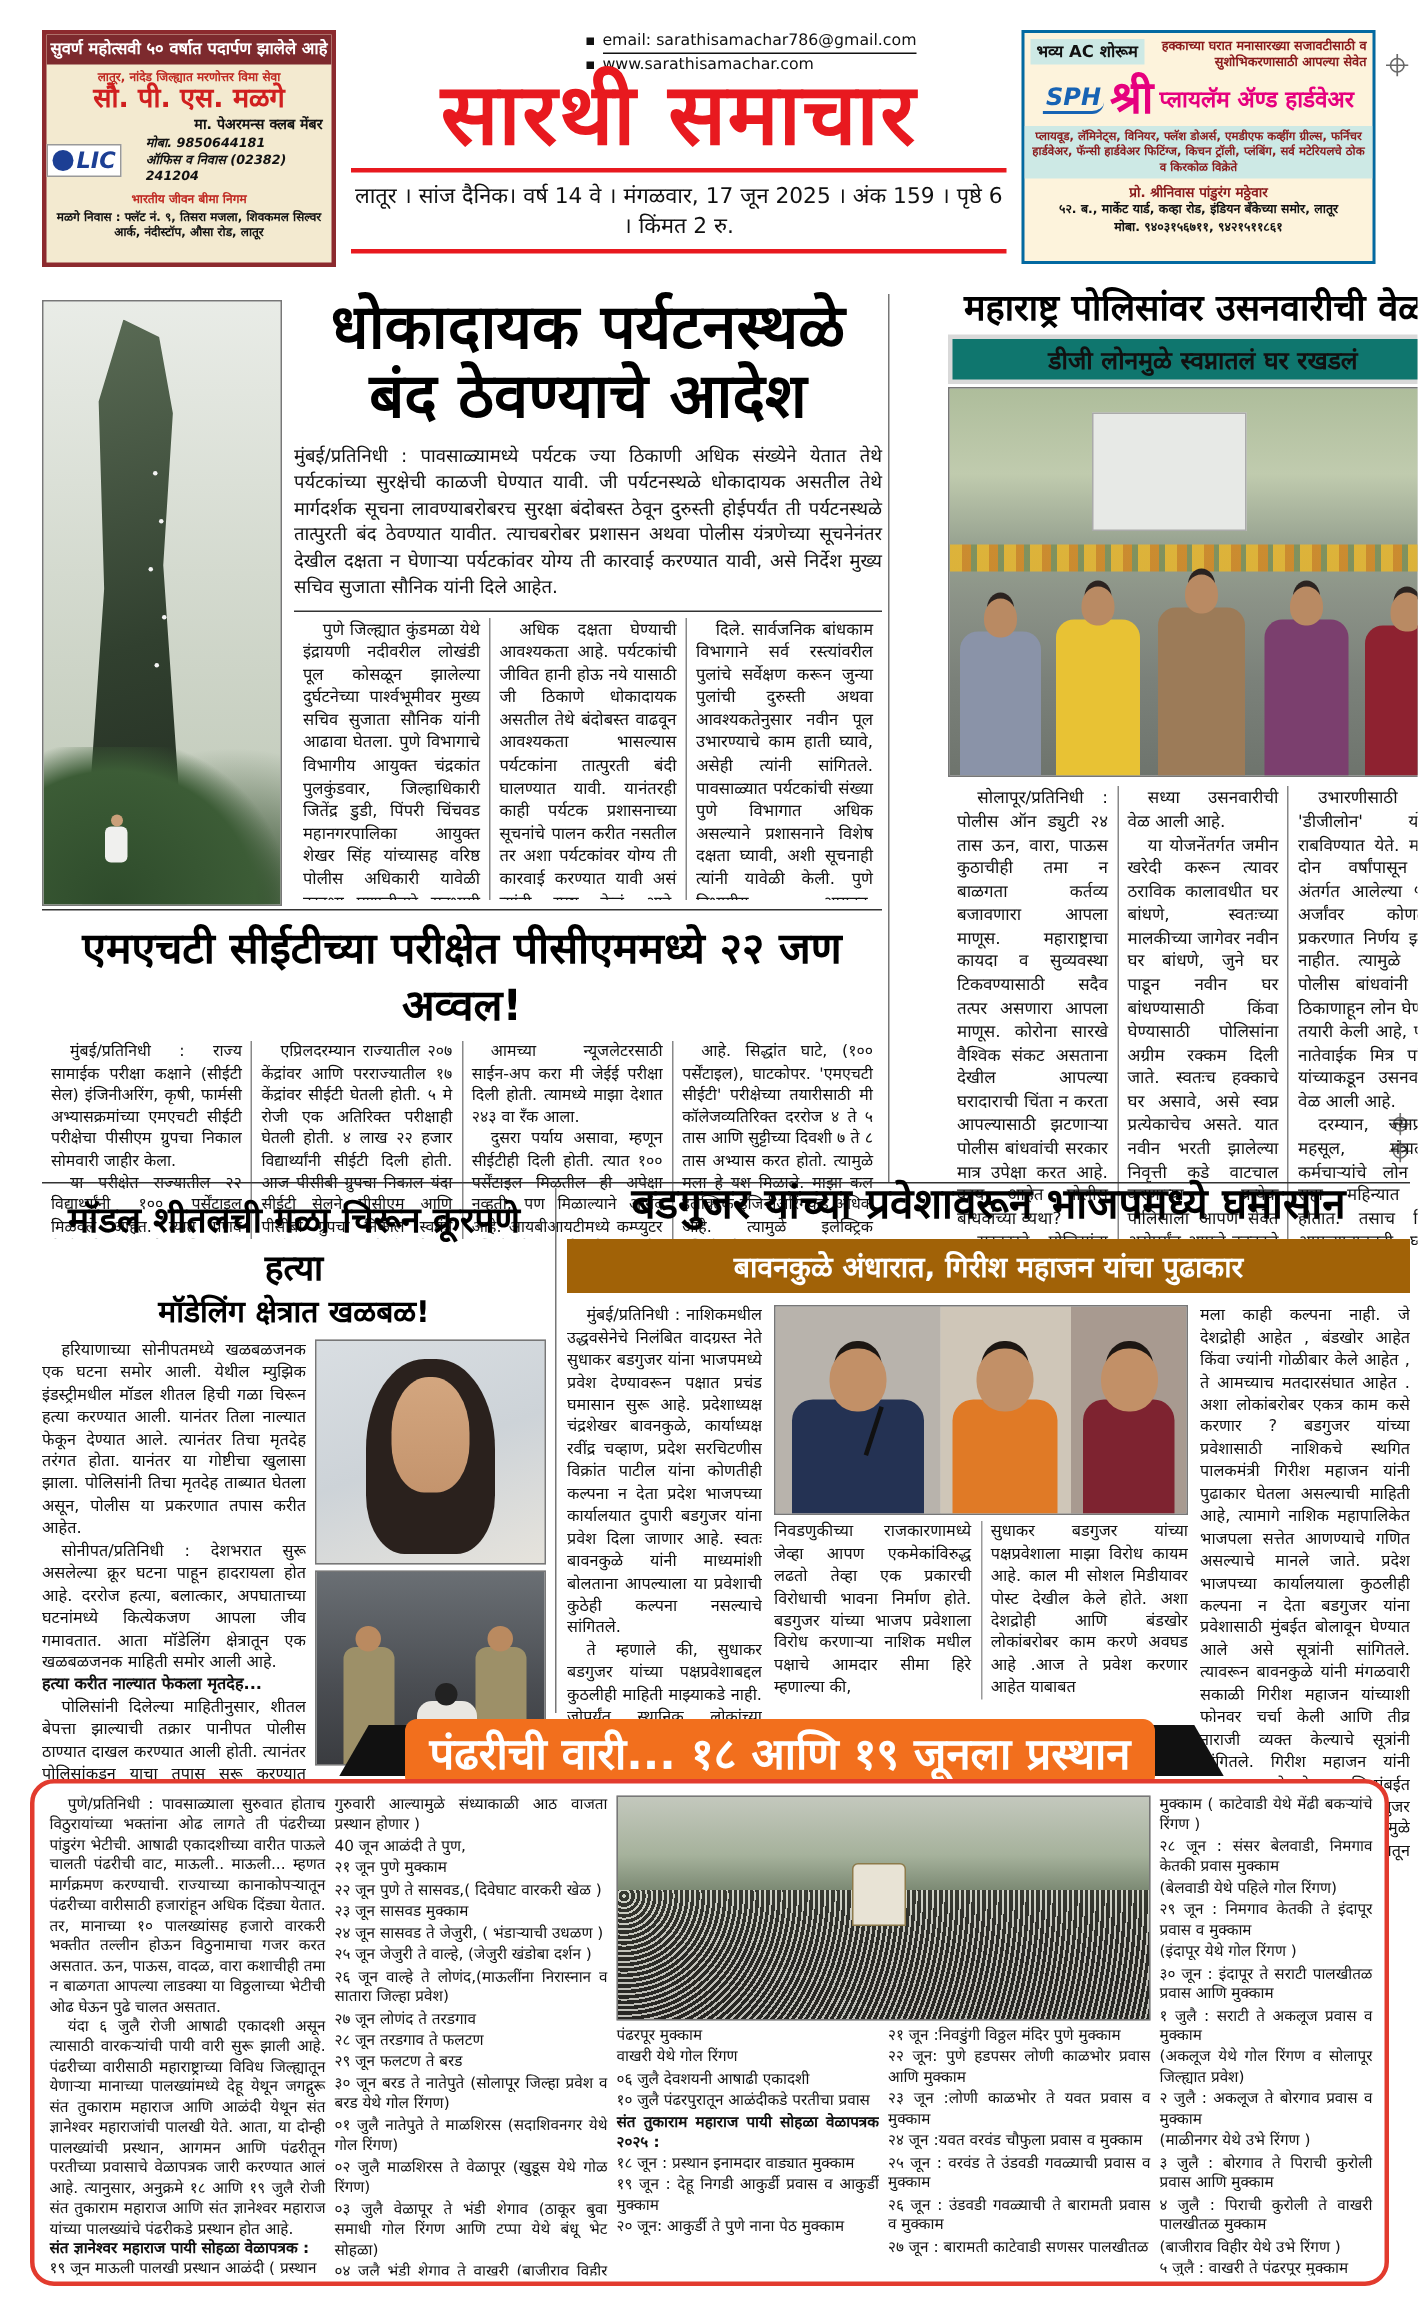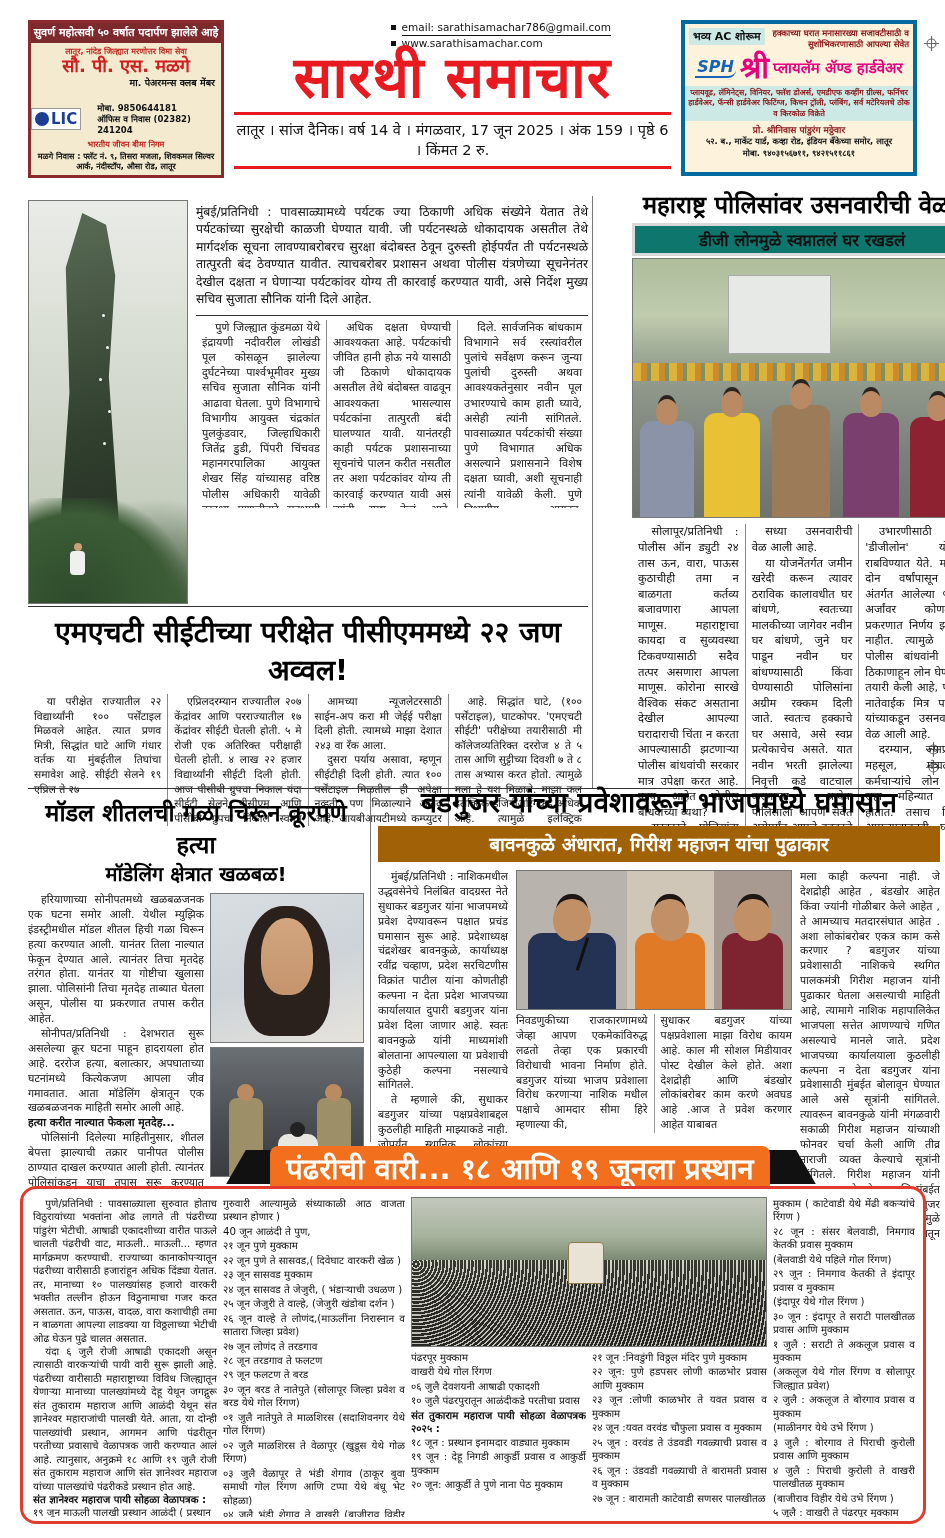--- a/index.html
+++ b/index.html
@@ -9,35 +9,35 @@
   .cmyk{font-weight:700;font-size:15px;letter-spacing:1px;font-family:"DejaVu Sans",sans-serif;}
   .cmyk .c{color:#00aeef}.cmyk .m{color:#ec008c}.cmyk .y{color:#f7d000}.cmyk .k{color:#111}
   .regmark{width:15px;height:15px;opacity:.8;}
   
   .masthead{left:28px;top:20px;width:889px;height:168px;display:flex;gap:10px;}
   .ad-lic{width:196px;height:158px;border:3px solid #8c2a2e;background:#f3ead0;box-sizing:border-box;overflow:hidden;font-size:9px;text-align:center;}
   .lic-top{background:#7d2a2e;color:#fff;font-weight:700;font-size:11px;padding:3px 2px;line-height:1.25;}
   .lic-sub{color:#c02a23;font-size:8px;font-weight:700;margin-top:2px;}
   .lic-name{color:#d01f1f;font-weight:700;font-size:18px;line-height:1.1;}
   .lic-member{font-weight:700;font-size:9.5px;text-align:right;padding-right:6px;}
-  .lic-row{display:flex;align-items:center;justify-content:center;gap:16px;margin-top:14px;}
+  .lic-row{display:flex;align-items:center;justify-content:center;gap:16px;margin-top:2px;font-style:italic;}
   .lic-logo{background:#fff;border:1px solid #999;padding:1px 3px;display:flex;align-items:center;gap:2px;}
   .lic-logo .disc{width:14px;height:14px;border-radius:50%;background:#1c3f94;display:inline-block;}
   .lic-logo .licword{color:#1c3f94;font-weight:700;font-size:15px;}
   .lic-phones{font-size:8.5px;font-weight:700;text-align:left;line-height:1.3;}
   .lic-addr{font-size:8px;font-weight:700;margin-top:3px;line-height:1.3;}
   .mast-center{flex:1;display:flex;flex-direction:column;}
   .contact{align-self:flex-end;margin-right:60px;font-size:10.5px;line-height:1.4;text-align:left;}
   .contact-line{display:flex;align-items:center;gap:6px;}
   .contact .sq{width:5px;height:5px;background:#111;display:inline-block;}
   .contact .u{border-bottom:1px solid #111;}
   .paper-title{color:#e8191f;font-weight:700;font-size:57px;text-align:center;line-height:1.05;margin-top:-2px;letter-spacing:1px;}
   .red-rule{border-top:3px solid #e8191f;margin-top:4px;}
   .dateline{font-weight:400;font-size:14.5px;text-align:center;padding:4px 0 3px 0;}
-  .ad-sph{width:236px;height:156px;border:4px solid #0369a1;background:#fdf3dc;box-sizing:border-box;overflow:hidden;font-size:9px;text-align:center;position:relative;}
+  .ad-sph{width:236px;height:156px;border:2px solid #0369a1;background:#fdf3dc;box-sizing:border-box;overflow:hidden;font-size:9px;text-align:center;position:relative;}
   .sph-show{position:absolute;left:4px;top:4px;background:#cde9e5;color:#111;font-weight:700;font-size:11px;padding:2px 4px;line-height:1.2;}
   .sph-tag{margin:4px 4px 0 58px;color:#8a1a1c;font-weight:700;font-size:8.5px;line-height:1.35;text-align:right;}
   .sph-brandrow{display:flex;align-items:center;justify-content:center;gap:4px;margin-top:2px;}
   .sph-logo{color:#1763b4;font-weight:700;font-style:italic;font-size:16px;border-bottom:2px solid #1763b4;border-radius:0 0 8px 0;padding:0 2px;}
   .sph-shree{color:#e6007e;font-weight:700;font-size:30px;line-height:1;}
   .sph-brand{color:#e6007e;font-weight:700;font-size:15px;text-align:left;line-height:1.1;}
   .sph-products{background:#cde9e5;color:#8a1a1c;font-weight:700;font-size:7.8px;line-height:1.35;padding:2px 3px;margin-top:3px;}
   .sph-prop{color:#8a1a1c;font-weight:700;font-size:9px;margin-top:2px;}
   .sph-addr{font-weight:700;font-size:8.3px;line-height:1.35;}
   
@@ -181,20 +181,21 @@
   <div class="cliff-green"></div>
   <div class="dot" style="left:46%;top:28%;"></div>
   <div class="dot" style="left:49%;top:36%;"></div>
   <div class="dot" style="left:44%;top:44%;"></div>
   <div class="dot" style="left:50%;top:52%;"></div>
   <div class="dot" style="left:47%;top:60%;"></div>
   <div class="climber"></div>
 </div>
 
 <div class="abs" style="left:196px;top:196px;width:392px;">
+  <div class="headline t-head">धोकादायक पर्यटनस्थळे बंद ठेवण्याचे आदेश</div>
   <div class="t-lead">मुंबई/प्रतिनिधी : पावसाळ्यामध्ये पर्यटक ज्या ठिकाणी अधिक संख्येने येतात तेथे पर्यटकांच्या सुरक्षेची काळजी घेण्यात यावी. जी पर्यटनस्थळे धोकादायक असतील तेथे मार्गदर्शक सूचना लावण्याबरोबरच सुरक्षा बंदोबस्त ठेवून दुरुस्ती होईपर्यंत ती पर्यटनस्थळे तात्पुरती बंद ठेवण्यात यावीत. त्याचबरोबर प्रशासन अथवा पोलीस यंत्रणेच्या सूचनेनंतर देखील दक्षता न घेणाऱ्या पर्यटकांवर योग्य ती कारवाई करण्यात यावी, असे निर्देश मुख्य सचिव सुजाता सौनिक यांनी दिले आहेत.</div>
   <div class="hrule" style="margin-top:6px;"></div>
   <div class="cols" style="margin-top:4px;height:188px;">
     <div class="col">
         <div class="para">पुणे जिल्ह्यात कुंडमळा येथे इंद्रायणी नदीवरील लोखंडी पूल कोसळून झालेल्या दुर्घटनेच्या पार्श्वभूमीवर मुख्य सचिव सुजाता सौनिक यांनी आढावा घेतला. पुणे विभागाचे विभागीय आयुक्त चंद्रकांत पुलकुंडवार, जिल्हाधिकारी जितेंद्र डुडी, पिंपरी चिंचवड महानगरपालिका आयुक्त शेखर सिंह यांच्यासह वरिष्ठ पोलीस अधिकारी यावेळी दूरदृश्य प्रणालीद्वारे सहभागी झाले होते.</div>
       </div>
     <div class="col">
         <div class="para">अधिक दक्षता घेण्याची आवश्यकता आहे. पर्यटकांची जीवित हानी होऊ नये यासाठी जी ठिकाणे धोकादायक असतील तेथे बंदोबस्त वाढवून आवश्यकता भासल्यास पर्यटकांना तात्पुरती बंदी घालण्यात यावी. यानंतरही काही पर्यटक प्रशासनाच्या सूचनांचे पालन करीत नसतील तर अशा पर्यटकांवर योग्य ती कारवाई करण्यात यावी असं त्यांनी स्पष्ट केलं आहे. नागरिकांच्या जीविताच्या रक्षणाला प्राधान्य देऊन क्षेत्रनिहाय जबाबदारीचे वाटप करण्याची सूचना करून होमगार्ड, एनसीसी आदींची मदत घेण्याचे निर्देश मुख्य सचिव श्रीमती सौनिक यांनी</div>
       </div>
     <div class="col">
@@ -234,20 +235,21 @@
         <div class="para">दरम्यान, ज्याप्रमाणे महसूल, मंत्रालयीन कर्मचाऱ्यांचे लोन सहा सहा महिन्यात पास होतात. तसाच निर्णय आमच्याबाबतही घ्यावा. आमचे हात कायद्याने बांधले असल्याने आंदोलन उपोषणही करू शकत नाही. मुख्यमंत्री देवेंद्र फडणवीस, उपमुख्यमंत्री अजित पवार यांच्याकडे ही फाईल गेली आहे, त्यांनी लाडक्या बहिणींची ही मागणी मान्य करावी, अशी विनंती पोलीस बांधवांच्या पत्नींनी केली आहे.</div>
       </div>
   </div>
 </div>
 
 <div class="abs hrule" style="left:28px;top:606px;width:560px;"></div>
 <div class="abs" style="left:28px;top:612px;width:560px;">
   <div class="headline cet-head">एमएचटी सीईटीच्या परीक्षेत पीसीएममध्ये २२ जण अव्वल!</div>
   <div class="cols" style="margin-top:6px;height:132px;">
     <div class="col" style="font-size:10.6px;">
+        <div class="para">मुंबई/प्रतिनिधी : राज्य सामाईक परीक्षा कक्षाने (सीईटी सेल) इंजिनीअरिंग, कृषी, फार्मसी अभ्यासक्रमांच्या एमएचटी सीईटी परीक्षेचा पीसीएम ग्रुपचा निकाल सोमवारी जाहीर केला.</div>
         <div class="para">या परीक्षेत राज्यातील २२ विद्यार्थ्यांनी १०० पर्सेंटाइल मिळवले आहेत. त्यात प्रणव मित्री, सिद्धांत घाटे आणि गंधार वर्तक या मुंबईतील तिघांचा समावेश आहे. सीईटी सेलने १९ एप्रिल ते २७</div>
       </div>
     <div class="col" style="font-size:10.6px;">
         <div class="para">एप्रिलदरम्यान राज्यातील २०७ केंद्रांवर आणि परराज्यातील १७ केंद्रांवर सीईटी घेतली होती. ५ मे रोजी एक अतिरिक्त परीक्षाही घेतली होती. ४ लाख २२ हजार विद्यार्थ्यांनी सीईटी दिली होती. आज पीसीबी ग्रुपचा निकाल यंदा सीईटी सेलने पीसीएम आणि पीसीबी ग्रुपचा निकाल स्वतंत्र जाहीर करण्याचा निर्णय घेतला आहे. त्यामुळे आज, १७ मे रोजी पीसीबी ग्रुपचा निकाल जाहीर केला जाणार आहे.</div>
       </div>
     <div class="col" style="font-size:10.6px;">
         <div class="para">आमच्या न्यूजलेटरसाठी साईन-अप करा मी जेईई परीक्षा दिली होती. त्यामध्ये माझा देशात २४३ वा रँक आला.</div>
         <div class="para">दुसरा पर्याय असावा, म्हणून सीईटीही दिली होती. त्यात १०० पर्सेंटाइल मिळतील ही अपेक्षा नव्हती, पण मिळाल्याने आनंद आहे. आयबीआयटीमध्ये कम्प्युटर इंजिनीअरिंगला प्रवेश घेणार आहे.</div>
       </div>
     <div class="col" style="font-size:10.6px;">

